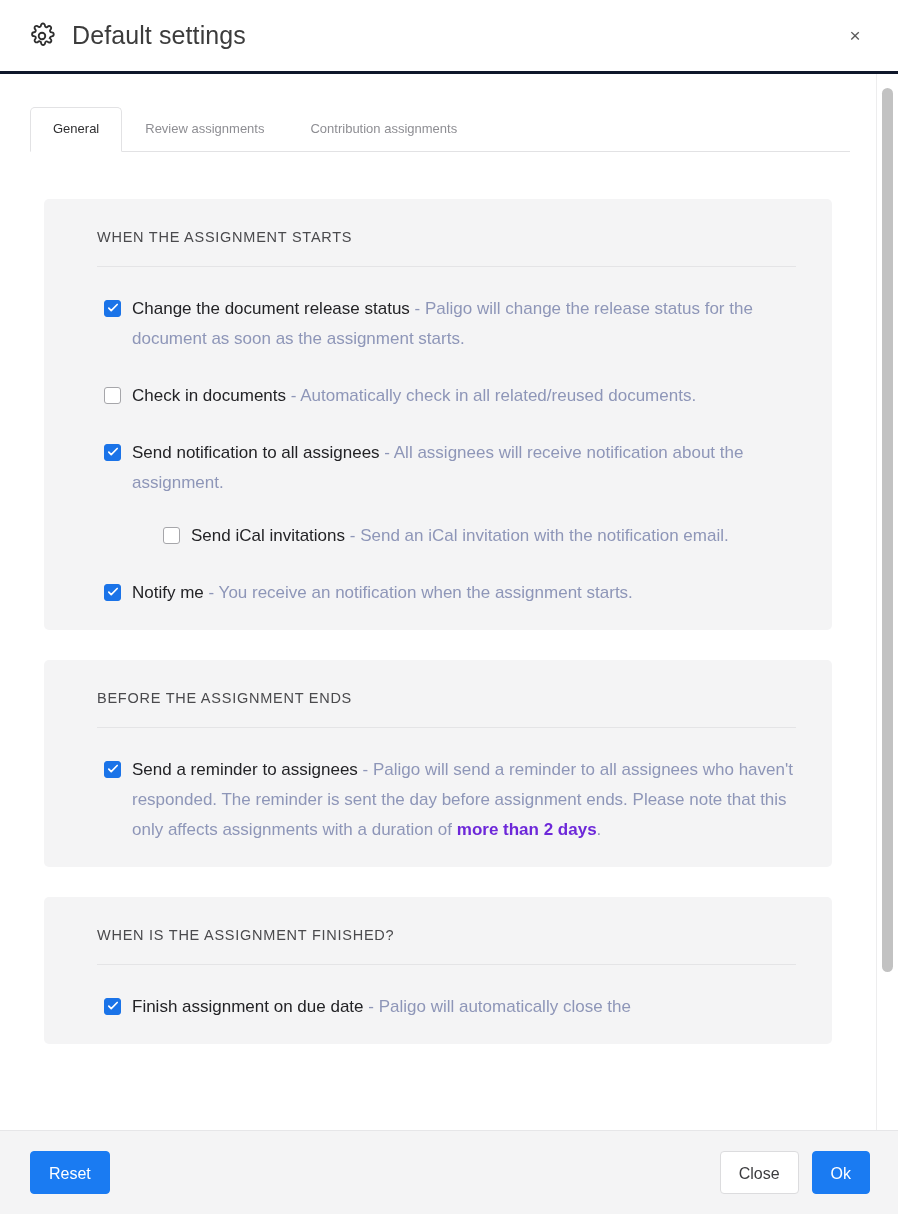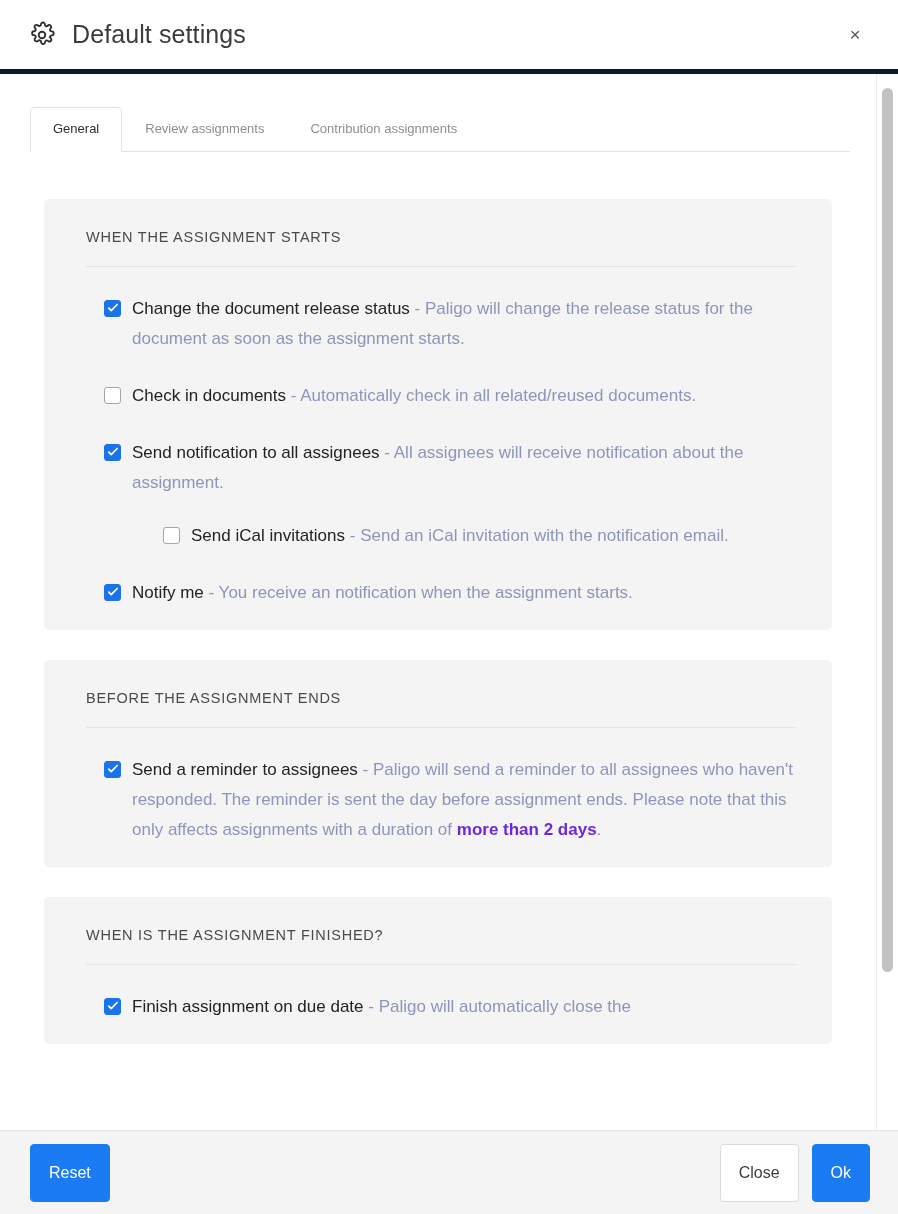--- a/index.html
+++ b/index.html
@@ -19,21 +19,21 @@
     background: #ffffff;
     display: flex;
     flex-direction: column;
   }
 
   
   .dlg-header {
     height: 74px;
     min-height: 74px;
     background: #ffffff;
-    border-bottom: 5px solid #0f172a;
+    border-bottom: 3px solid #0f172a;
     display: flex;
     align-items: center;
     padding: 0 26px 0 28px;
   }
   .header-left {
     display: flex;
     align-items: center;
     flex: 1;
   }
   .gear-icon {
@@ -128,21 +128,21 @@
     padding: 30px 36px 22px 30px;
     margin-bottom: 30px;
   }
   .panel-title {
     font-size: 14.5px;
     letter-spacing: 0.75px;
     color: #4a4a4d;
     text-transform: uppercase;
     padding-bottom: 21px;
     border-bottom: 1px solid #e4e4e6;
-    margin: 0 0 5px 12px;
+    margin: 0 0 5px 23px;
   }
   .panel-inner { padding: 0 0 0 30px; }
 
   
   .check-row {
     display: flex;
     align-items: flex-start;
     margin-top: 27px;
     font-size: 17px;
     line-height: 30px;
@@ -212,21 +212,21 @@
     align-items: center;
     padding: 0 28px 0 30px;
   }
   .footer-spacer { flex: 1; }
   .btn {
     font-family: "Liberation Sans", sans-serif;
     font-size: 16px;
     border-radius: 4px;
     cursor: pointer;
     padding: 0 18px;
-    height: 58px;
+    height: 43px;
     line-height: 43px;
     border: 1px solid transparent;
   }
   .btn-primary {
     background: #1a7bf2;
     color: #ffffff;
     border-color: #1a7bf2;
   }
   .btn-secondary {
     background: #ffffff;

